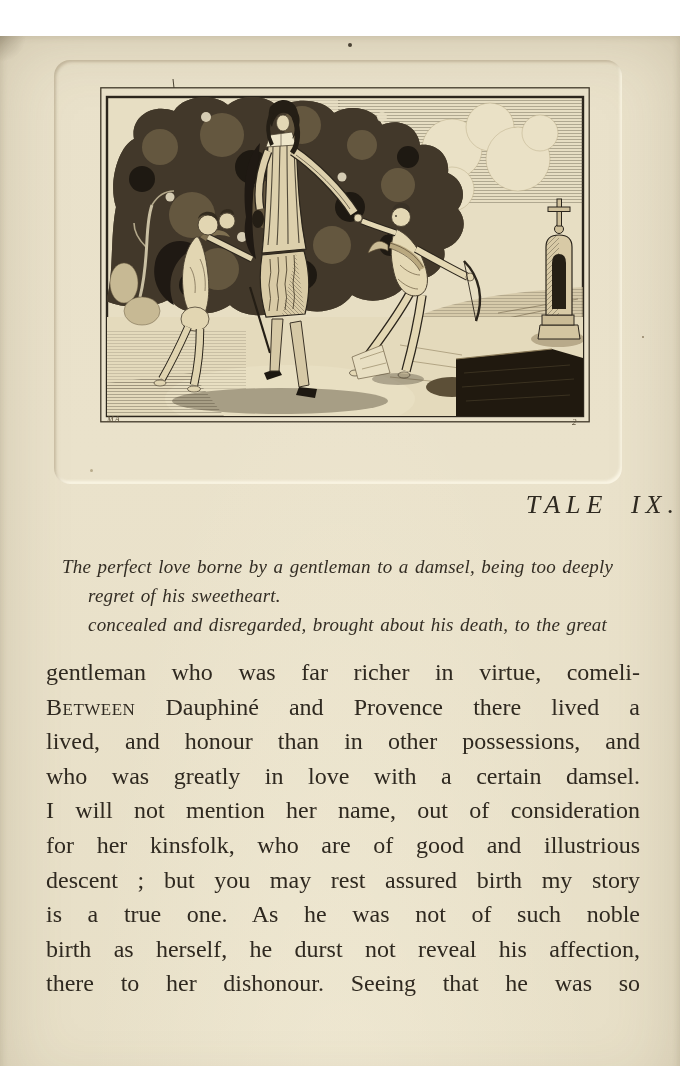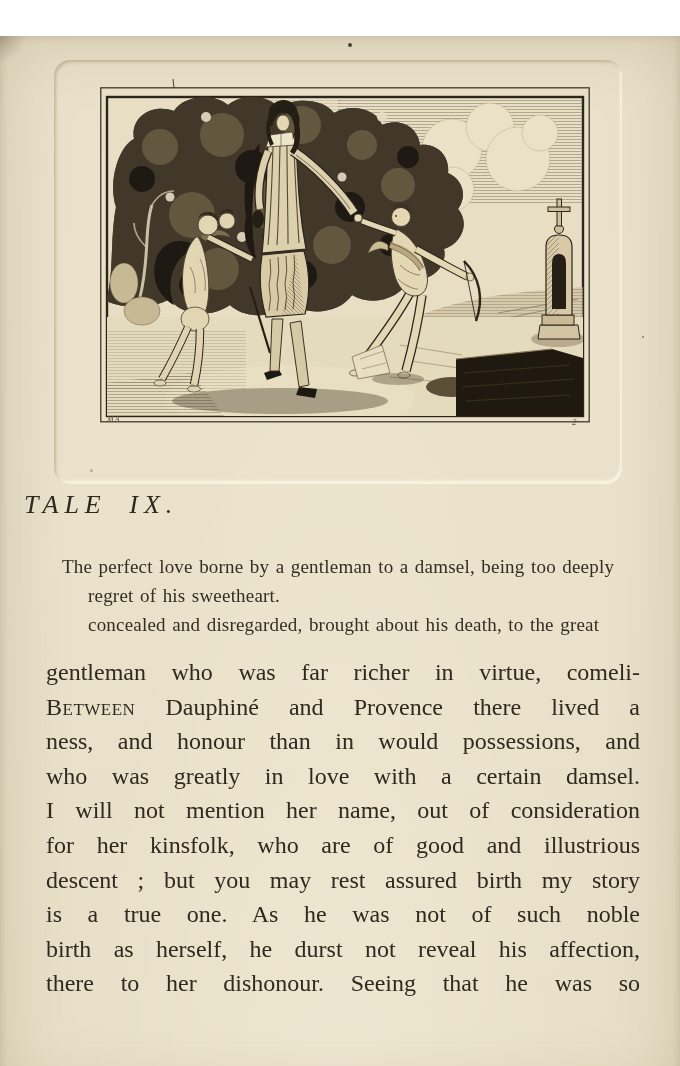--- a/index.html
+++ b/index.html
@@ -32,29 +32,29 @@
 
   .etching-wrap{position:absolute;left:100px;top:41px;width:490px;height:346px;}
   .etching-wrap svg{display:block;width:100%;height:100%;}
 
   .monogram{position:absolute;font-style:italic;color:#5a4f3a;}
   .monogram.left{left:107px;top:379px;font-size:8px;letter-spacing:1px;}
   .monogram.right{left:572px;top:381px;font-size:9px;}
 
   .tale-title{
     position:absolute;left:24px;top:454px;width:656px;
-    text-align:left;margin:0;
+    text-align:right;margin:0;
     font-style:italic;font-weight:normal;
     font-size:26px;letter-spacing:6px;word-spacing:10px;
     color:#2e2920;
   }
 
   .headnote{
     position:absolute;left:62px;top:516px;width:578px;
-    font-size:19px;line-height:29px;
+    font-style:italic;font-size:19px;line-height:29px;
     color:#332d24;letter-spacing:.2px;word-spacing:1.5px;
     white-space:nowrap;
   }
   .headnote .hn-cont{margin-left:26px;}
 
   .bodytext{
     position:absolute;left:46px;top:619px;width:594px;
     font-size:24px;line-height:34.6px;color:#2f2920;
   }
   .bl{
@@ -288,21 +288,21 @@
 
   <div class="headnote">
     <div class="hn-line">The perfect love borne by a gentleman to a damsel, being too deeply</div>
     <div class="hn-line hn-cont">regret of his sweetheart.</div>
     <div class="hn-line hn-cont">concealed and disregarded, brought about his death, to the great</div>
   </div>
 
   <div class="bodytext">
     <div class="bl">gentleman who was far richer in virtue, comeli-</div>
     <div class="bl"><span class="sc">Between</span><span> Dauphiné and Provence there lived a</span></div>
-    <div class="bl">ness, and honour than in would possessions, and</div>
+    <div class="bl">lived, and honour than in other possessions, and</div>
     <div class="bl">who was greatly in love with a certain damsel.</div>
     <div class="bl">I will not mention her name, out of consideration</div>
     <div class="bl">for her kinsfolk, who are of good and illustrious</div>
     <div class="bl">descent ; but you may rest assured birth my story</div>
     <div class="bl">is a true one.  As he was not of such noble</div>
     <div class="bl">birth as herself, he durst not reveal his affection,</div>
     <div class="bl">there to her dishonour.  Seeing that he was so</div>
   </div>
 
   <div class="footer-sig">2</div>

